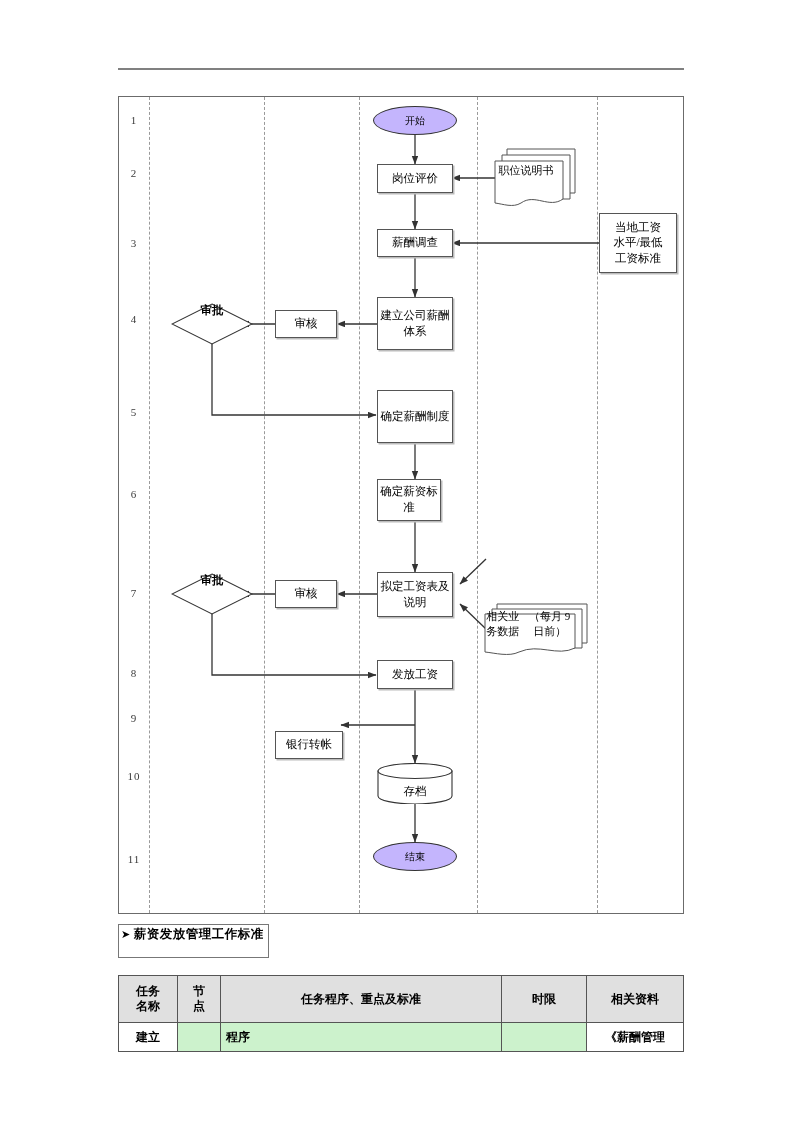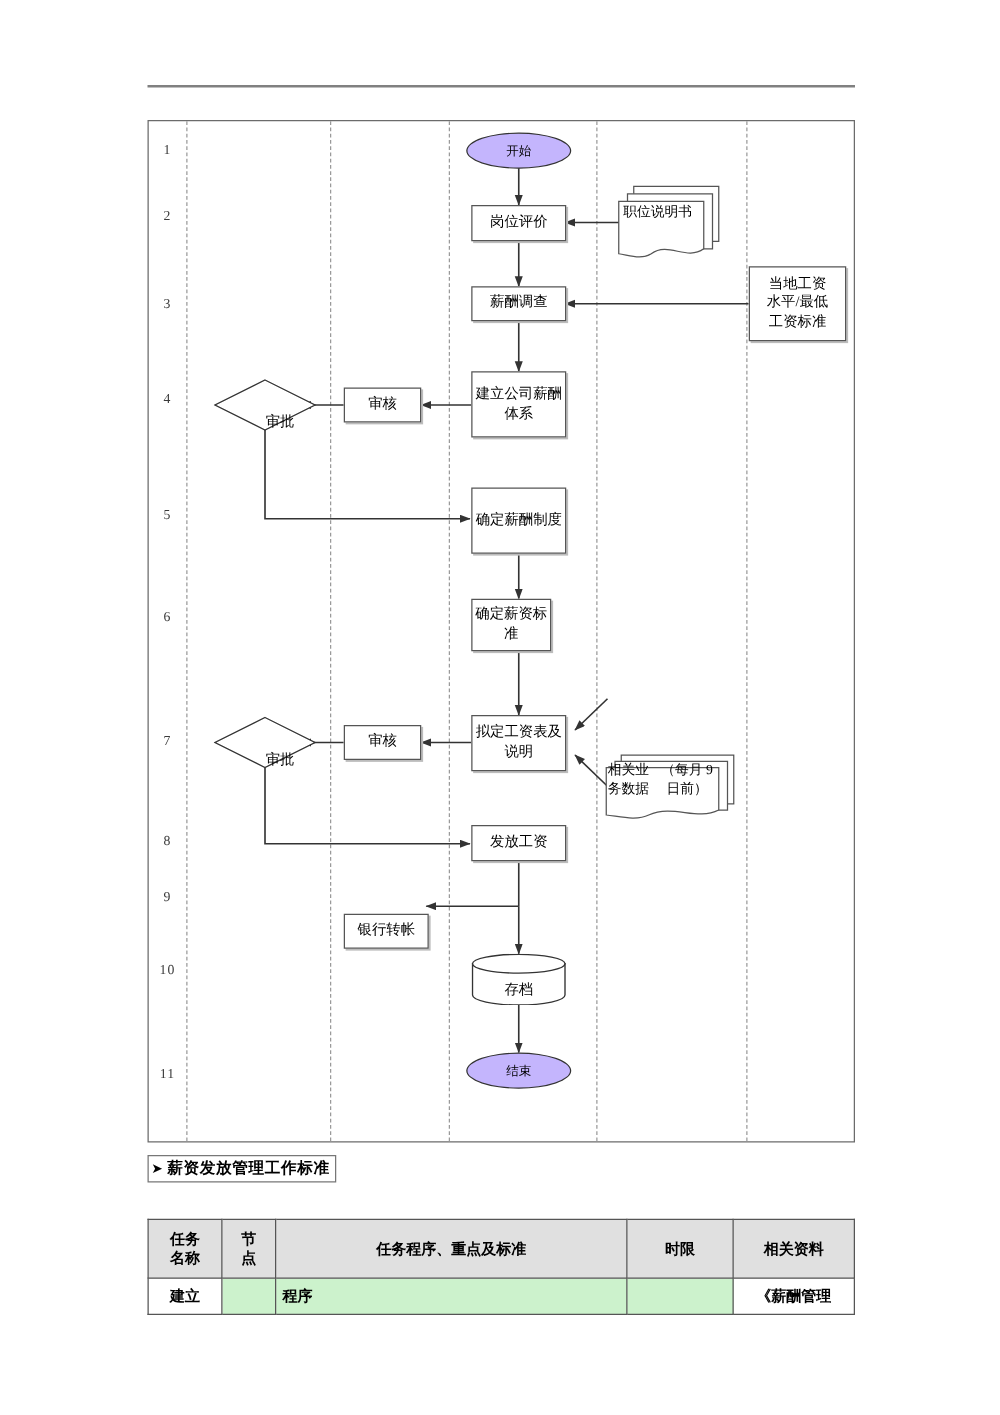--- a/index.html
+++ b/index.html
@@ -66,23 +66,24 @@
     display:flex;align-items:center;justify-content:center;
     font-size:10px;
   }
 
   
   .diamond{
     position:absolute;
   }
   .diamond svg{display:block;}
   .diamond .dlabel{
-    position:absolute;left:12px;top:0;width:100%;height:100%;
-    display:flex;align-items:flex-end;justify-content:center;
+    position:absolute;left:0;top:0;width:100%;height:100%;
+    display:flex;align-items:flex-start;justify-content:center;
     font-size:11.5px;
+    font-weight:bold;
   }
 
   
   .cylinder{position:absolute;}
   .cylinder svg{display:block;}
   .cylinder .clabel{
     position:absolute;left:0;top:0;width:100%;height:100%;
     display:flex;align-items:center;justify-content:center;
     font-size:11.5px;
   }
@@ -101,21 +102,21 @@
     box-sizing:border-box;
   }
 
   
   .conn{position:absolute;left:0;top:0;width:566px;height:818px;pointer-events:none;}
 
   
   .caption{
     position:absolute;left:118px;top:924px;
     border:1px solid #777;
-    padding:1px 4px 2px 2px;
+    padding:1px 4px 14px 2px;
     font-family:"Liberation Sans","DejaVu Sans",sans-serif;
     font-weight:bold;
     font-size:12.5px;
     letter-spacing:0.5px;
     background:#fff;
     white-space:nowrap;
   }
   .caption .arrowglyph{font-size:11px;padding-right:3px;}
 
   

